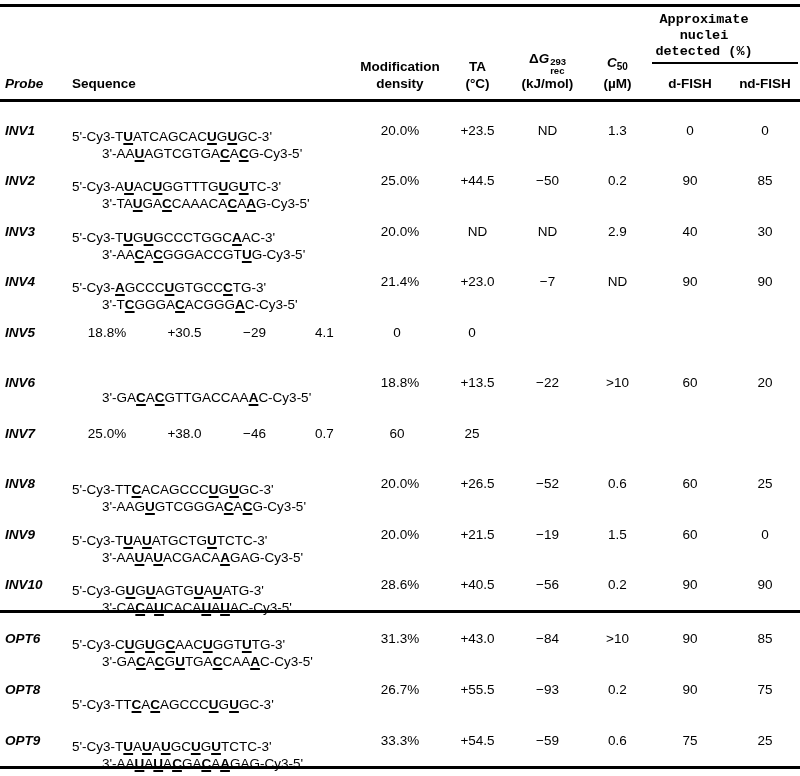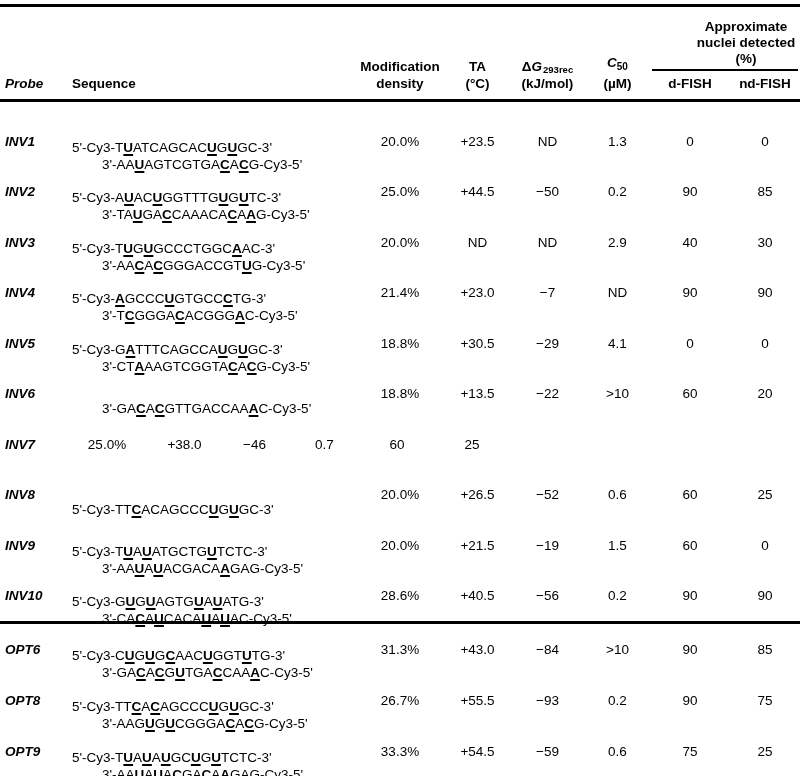--- a/index.html
+++ b/index.html
@@ -14,23 +14,23 @@
   }
   .rule{background:#000000;width:100%;}
   .rule-top{height:3px;margin-top:4px;}
   .rule-head{height:3px;}
   .rule-mid{height:3px;}
   .rule-bottom{height:3px;}
 
   
   #thead{position:relative;height:92px;}
   .span-head{
-    position:absolute;top:10px;left:652px;width:146px;height:52px;
+    position:absolute;top:3px;left:652px;width:146px;height:52px;
     border-bottom:2.5px solid #000;
-    display:flex;align-items:flex-start;justify-content:flex-end;
+    display:flex;align-items:flex-start;justify-content:flex-start;font-family:Liberation Mono, monospace;
   }
   .span-head-text{
     width:104px;text-align:center;font-weight:bold;line-height:16px;padding-top:2px;
   }
   .head-row{
     position:absolute;left:0;bottom:7px;width:100%;
     display:flex;align-items:flex-end;
   }
   .hcell{text-align:center;font-weight:bold;line-height:17px;}
   .hleft{text-align:left;}
@@ -40,30 +40,30 @@
   .col-seq{width:293px;box-sizing:border-box;padding-left:10px;margin-top:29px;}
   .col-mod{width:90px;}
   .col-ta{width:65px;}
   .col-dg{width:75px;}
   .col-c50{width:65px;}
   .col-dfish{width:80px;}
   .col-ndfish{width:70px;}
   .col-mod,.col-ta,.col-dg,.col-c50,.col-dfish,.col-ndfish{text-align:center;}
 
   .dg-stack{
-    display:inline-flex;flex-direction:row;
+    display:inline-flex;flex-direction:column;
     font-size:9.5px;line-height:9px;font-weight:bold;
     vertical-align:-2px;margin-left:1px;text-align:left;justify-content:flex-end;
   }
   .ital{font-style:italic;}
   .c50-sub{font-size:10px;vertical-align:-3px;font-weight:bold;text-align:center;}
 
   
   #rows-inv,#rows-opt{width:100%;}
-  #rows-inv{padding-top:14px;}
+  #rows-inv{padding-top:3px;}
   .row{display:flex;align-items:center;height:50.5px;}
   .row-opt{height:51px;}
   .probe{font-weight:bold;}
   .seq{line-height:17px;white-space:nowrap;}
   .seq-bottom{padding-left:30px;}
   .mod{
     font-weight:bold;
     text-decoration:underline;
     text-decoration-thickness:1.5px;
     text-underline-offset:2px;
@@ -157,24 +157,20 @@
         </div>
         <div class="col-mod">21.4%</div>
         <div class="col-ta">+23.0</div>
         <div class="col-dg">−7</div>
         <div class="col-c50">ND</div>
         <div class="col-dfish">90</div>
         <div class="col-ndfish">90</div>
       </div>
       <div class="row">
         <div class="col-probe probe">INV5</div>
-        <div class="col-seq seq">
-          <div class="seq-top">5'-Cy3-G<span class="mod">A</span>TTTCAGCCA<span class="mod">U</span>G<span class="mod">U</span>GC-3'</div>
-          <div class="seq-bottom">3'-CT<span class="mod">A</span>AAGTCGGTA<span class="mod">C</span>A<span class="mod">C</span>G-Cy3-5'</div>
-        </div>
         <div class="col-mod">18.8%</div>
         <div class="col-ta">+30.5</div>
         <div class="col-dg">−29</div>
         <div class="col-c50">4.1</div>
         <div class="col-dfish">0</div>
         <div class="col-ndfish">0</div>
       </div>
       <div class="row">
         <div class="col-probe probe">INV6</div>
         <div class="col-seq seq">
@@ -193,20 +189,21 @@
         <div class="col-ta">+38.0</div>
         <div class="col-dg">−46</div>
         <div class="col-c50">0.7</div>
         <div class="col-dfish">60</div>
         <div class="col-ndfish">25</div>
       </div>
       <div class="row">
         <div class="col-probe probe">INV8</div>
         <div class="col-seq seq">
           <div class="seq-top">5'-Cy3-TT<span class="mod">C</span>ACAGCCC<span class="mod">U</span>G<span class="mod">U</span>GC-3'</div>
+          <div class="seq-bottom">3'-AAG<span class="mod">U</span>GTCGGGA<span class="mod">C</span>A<span class="mod">C</span>G-Cy3-5'</div>
         </div>
         <div class="col-mod">20.0%</div>
         <div class="col-ta">+26.5</div>
         <div class="col-dg">−52</div>
         <div class="col-c50">0.6</div>
         <div class="col-dfish">60</div>
         <div class="col-ndfish">25</div>
       </div>
       <div class="row">
         <div class="col-probe probe">INV9</div>
@@ -247,21 +244,20 @@
         <div class="col-ta">+43.0</div>
         <div class="col-dg">−84</div>
         <div class="col-c50">&gt;10</div>
         <div class="col-dfish">90</div>
         <div class="col-ndfish">85</div>
       </div>
       <div class="row row-opt">
         <div class="col-probe probe">OPT8</div>
         <div class="col-seq seq">
           <div class="seq-top">5'-Cy3-TT<span class="mod">C</span>A<span class="mod">C</span>AGCCC<span class="mod">U</span>G<span class="mod">U</span>GC-3'</div>
-          <div class="seq-bottom">3'-AAG<span class="mod">U</span>G<span class="mod">U</span>CGGGA<span class="mod">C</span>A<span class="mod">C</span>G-Cy3-5'</div>
         </div>
         <div class="col-mod">26.7%</div>
         <div class="col-ta">+55.5</div>
         <div class="col-dg">−93</div>
         <div class="col-c50">0.2</div>
         <div class="col-dfish">90</div>
         <div class="col-ndfish">75</div>
       </div>
       <div class="row row-opt">
         <div class="col-probe probe">OPT9</div>

